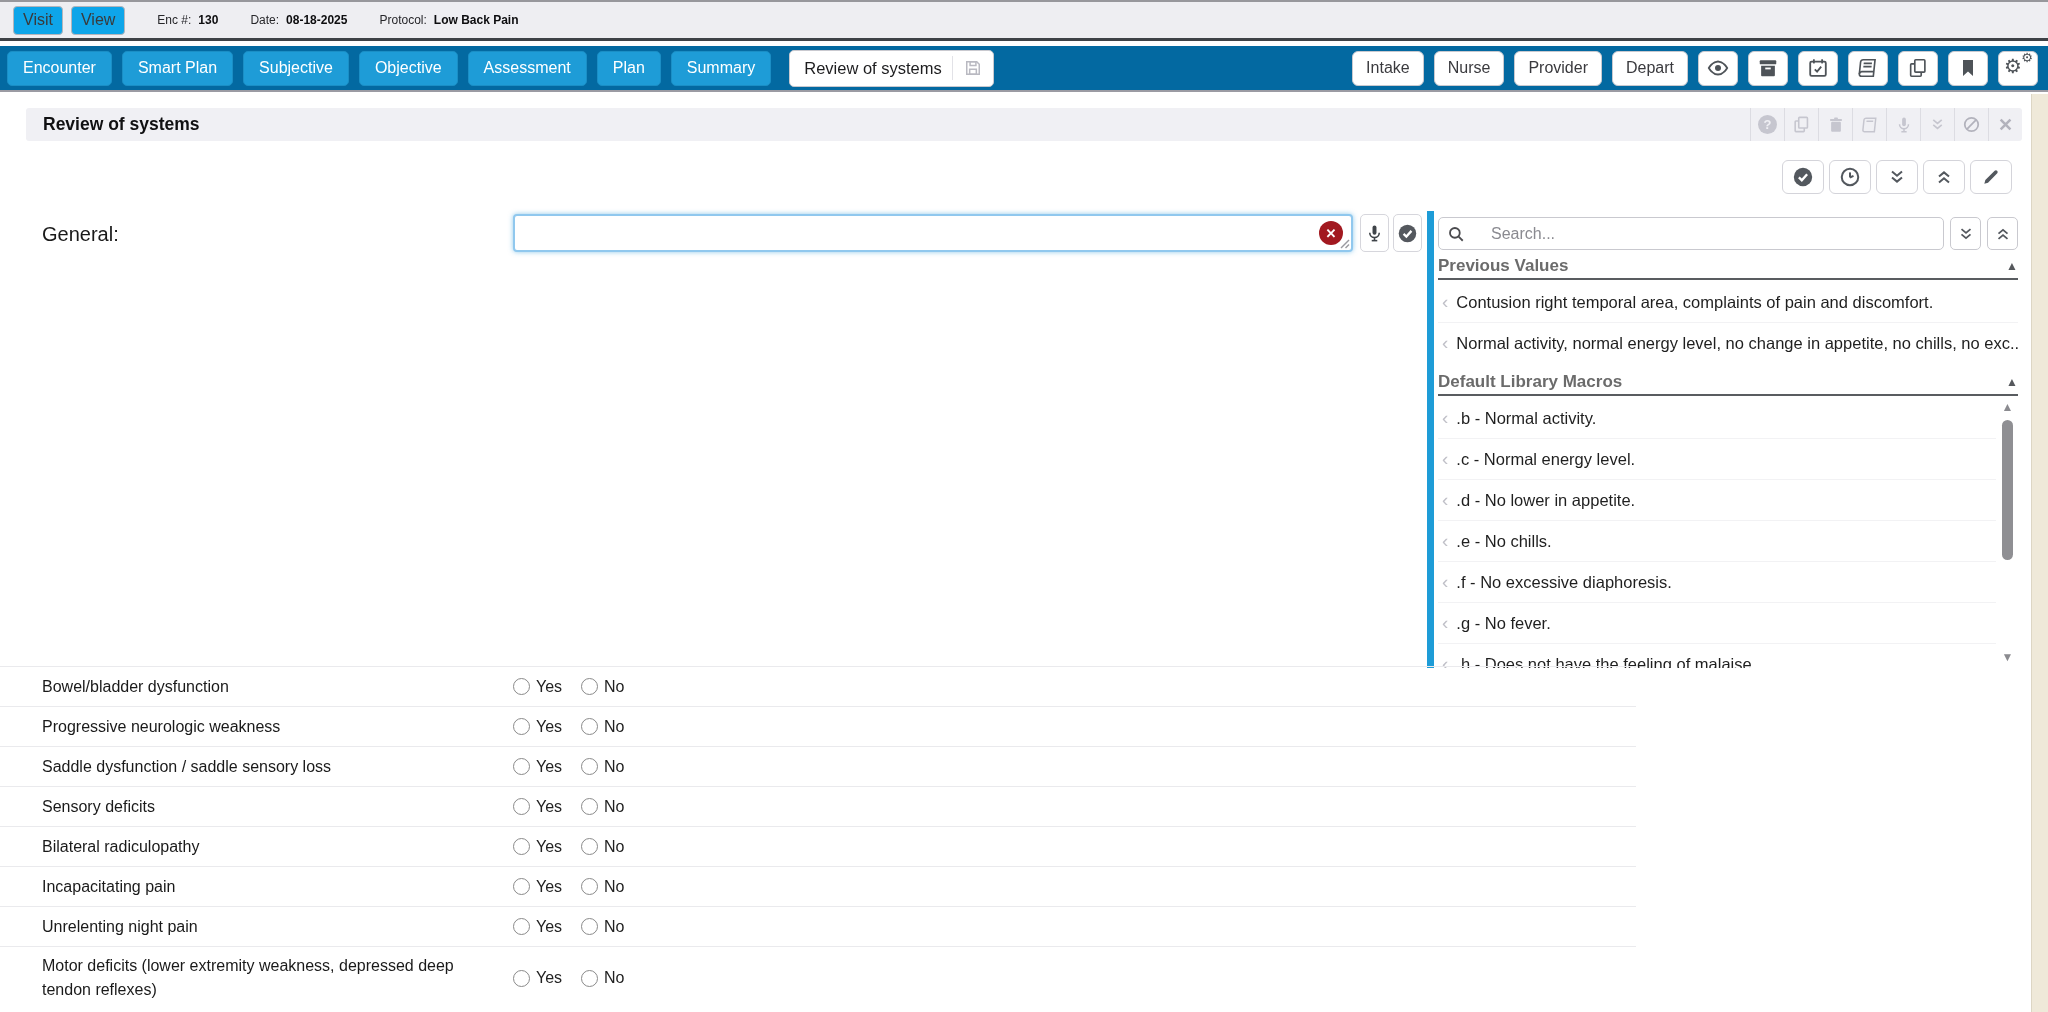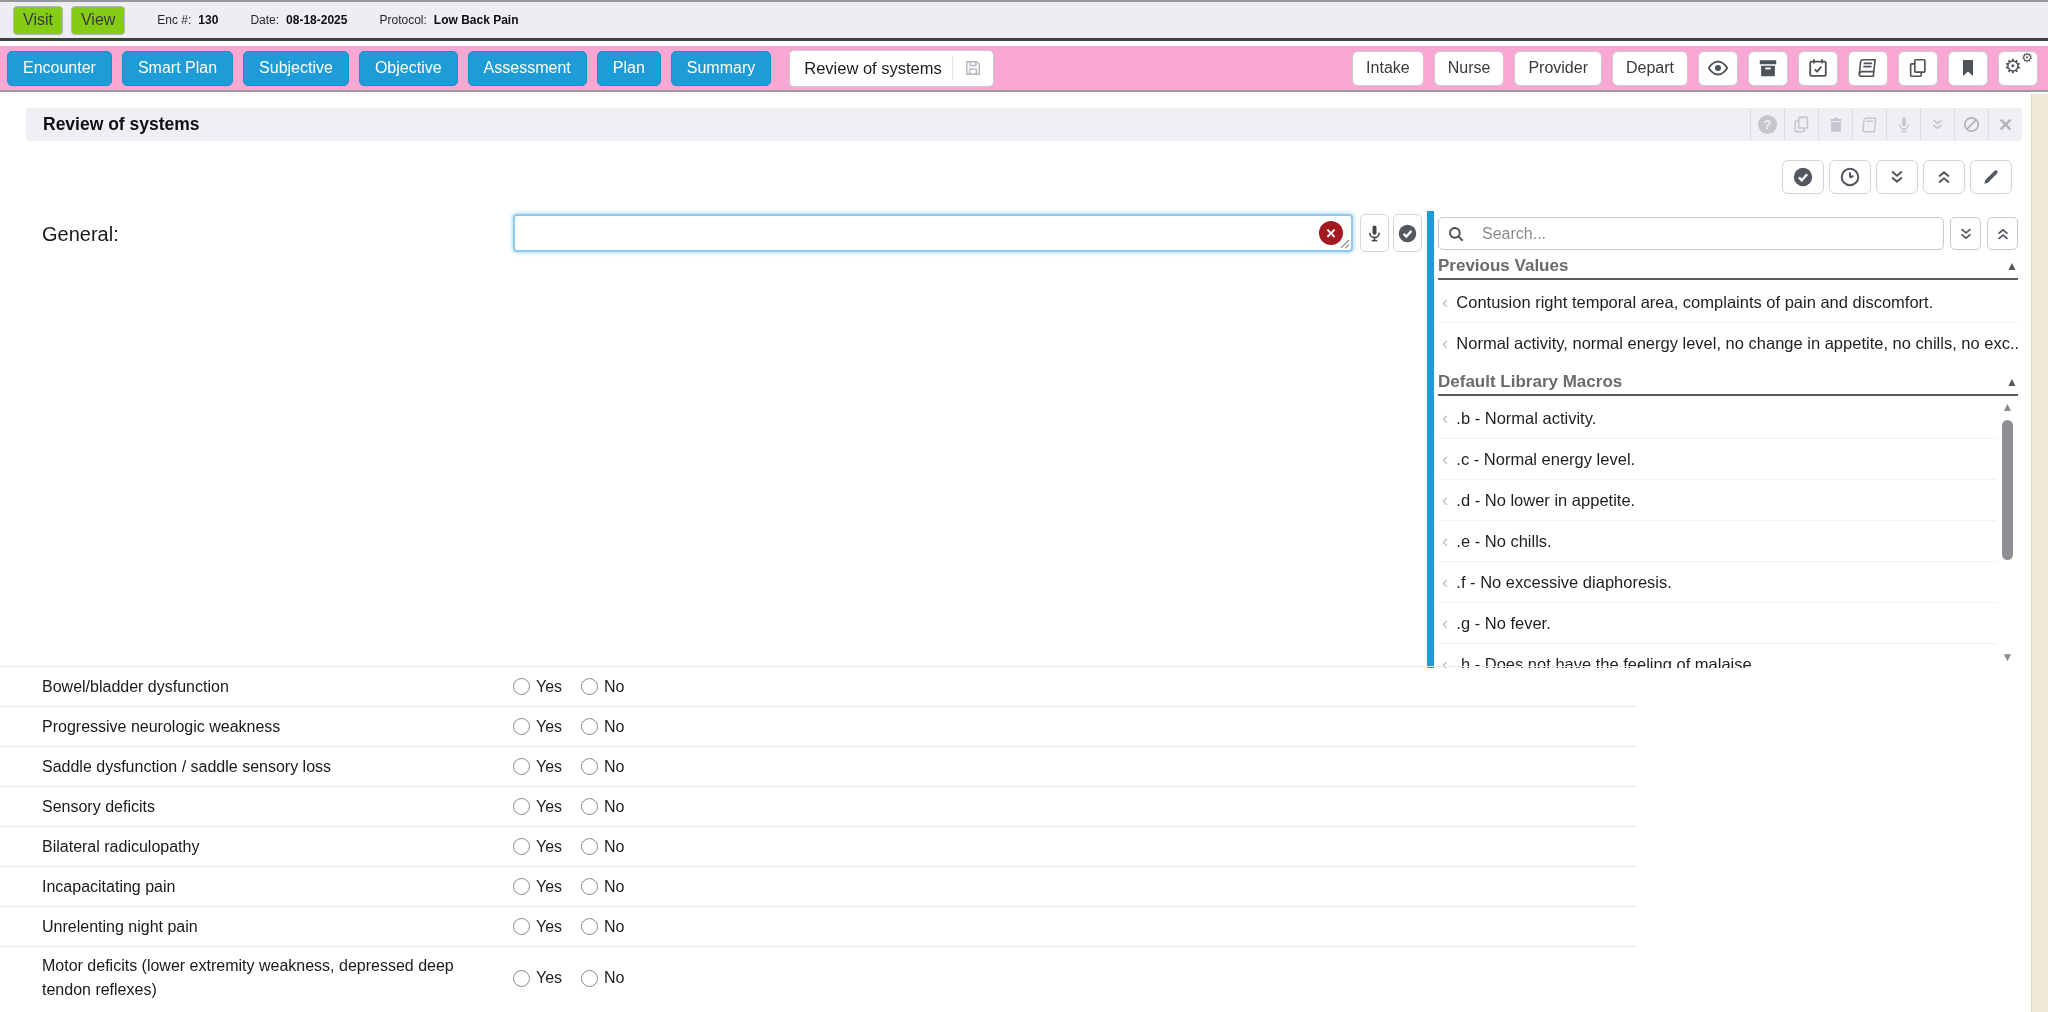--- a/index.html
+++ b/index.html
@@ -3,28 +3,28 @@
 <meta charset="utf-8">
 <style>
   * { box-sizing: border-box; }
   html,body { margin:0; padding:0; width:2048px; height:1012px; overflow:hidden;
     font-family:"Liberation Sans", sans-serif; background:#fff; color:#1c1c1c; }
 
   
   .top-bar { position:absolute; left:0; top:0; width:2048px; height:41px;
     background:#eeeef2; border-top:2px solid #97979c; border-bottom:3px solid #3e4247;
     display:flex; align-items:center; padding:0 0 0 13px; gap:8px; }
-  .tb-btn { height:29px; padding:0 9px; background:#84cc16; border:1px solid #b5b5bb;
+  .tb-btn { height:29px; padding:0 9px; background:#0ea5e9; border:1px solid #b5b5bb;
     border-radius:4px; font-size:16px; color:#3a3a3a; font-family:inherit; cursor:pointer; }
   .tb-field { margin-left:24px; font-size:12px; color:#26262a; display:flex; gap:7px; align-items:center; }
   .tb-field b { color:#0d0d0f; font-weight:bold; }
 
   
   .toolbar { position:absolute; left:0; top:46px; width:2048px; height:46px;
-    background:#f9a8d4; border-bottom:2px solid #9b9ba3;
+    background:#0369a1; border-bottom:2px solid #9b9ba3;
     display:flex; align-items:center; justify-content:space-between; padding:0 10px 0 7px; }
   .toolbar-left, .toolbar-right { display:flex; align-items:center; gap:10px; }
   .nav-btn { height:35px; padding:0 15px; background:#1e9cd7; border:1px solid #1b8ec5;
     border-radius:5px; color:#fff; font-size:16px; font-family:inherit; cursor:pointer; }
   .ros-tab { height:37px; margin-left:8px; background:#fff; border:1px solid #c9c9cf;
     border-radius:5px; display:flex; align-items:center; padding:0 10px 0 14px; gap:10px;
     font-size:16.5px; color:#1d1d1f; cursor:pointer; }
   .ros-tab .divider { width:1px; height:24px; background:#e2e2e7; }
   .stage-btn { height:35px; padding:0 13px; background:#fff; border:1px solid #c9c9cf;
     border-radius:6px; font-size:16px; color:#3a3a3e; font-family:inherit; cursor:pointer; }
@@ -70,21 +70,21 @@
     border:1px solid #d6d6dc; border-radius:5px; display:flex; align-items:center;
     justify-content:center; color:#3f4449; cursor:pointer; padding:0; }
   .mic-btn { left:1360px; }
   .ok-btn { left:1393px; color:#54585e; }
 
   
   .side-panel { position:absolute; left:1427px; top:117px; width:604px; height:457px; overflow:hidden; }
   .blue-bar { position:absolute; left:0; top:0; bottom:0; width:7px; background:#1e9cd7; }
   .search-row { position:absolute; left:11px; top:6px; right:13px; height:33px; display:flex; gap:6px; }
   .search-box { flex:1; height:33px; border:1px solid #c9c9cf; border-radius:5px; background:#fff;
-    display:flex; align-items:center; padding:0 8px; gap:15px; color:#4a4a4e; }
+    display:flex; align-items:center; padding:0 8px; gap:24px; color:#4a4a4e; }
   .search-box input { border:none; outline:none; flex:1; font-size:16px; font-family:inherit;
     color:#1c1c1c; background:transparent; }
   .search-box input::placeholder { color:#8a8a90; }
   .chev-btn { width:31px; height:33px; background:#fff; border:1px solid #c9c9cf; border-radius:5px;
     display:flex; align-items:center; justify-content:center; color:#54585e; cursor:pointer; padding:0; }
 
   .sect-header { position:absolute; left:11px; right:13px; height:27px; display:flex;
     align-items:center; justify-content:space-between; border-bottom:2px solid #595c60;
     cursor:pointer; }
   .sect-title { font-size:17px; font-weight:bold; color:#6b6b6b; }

